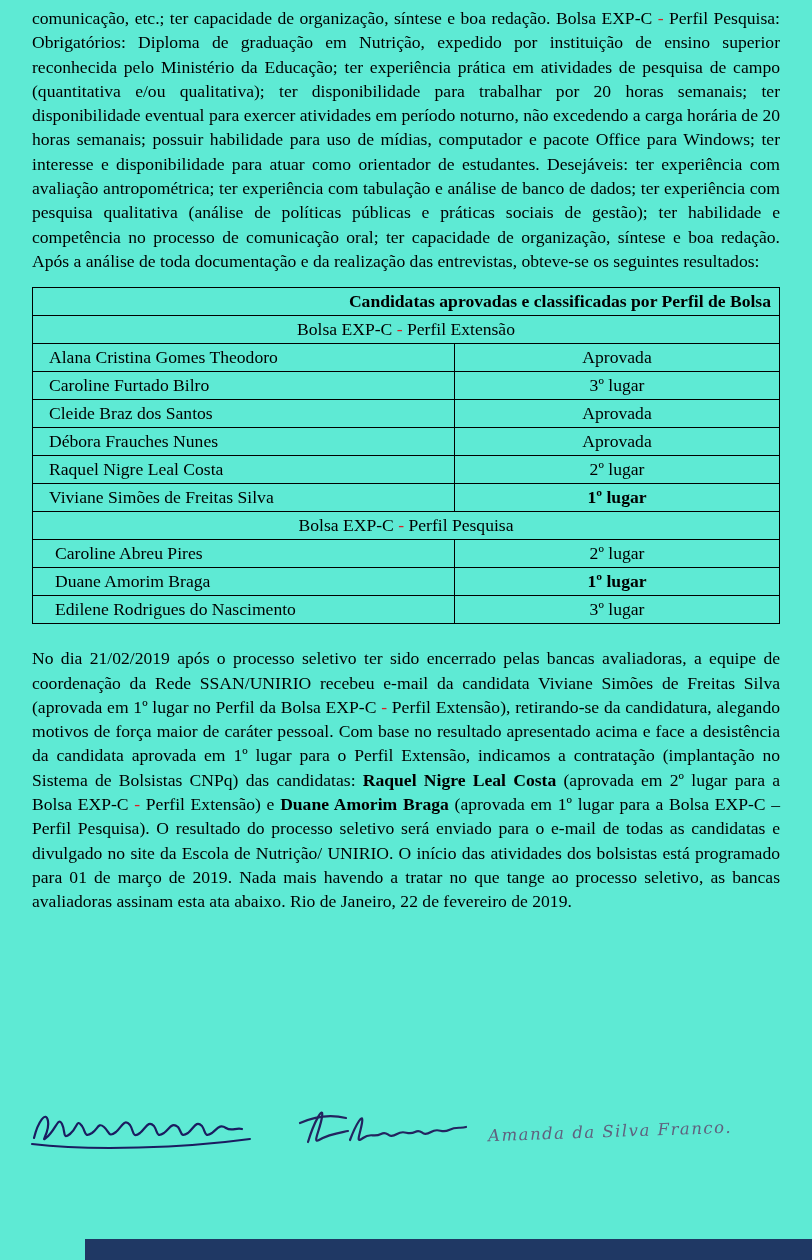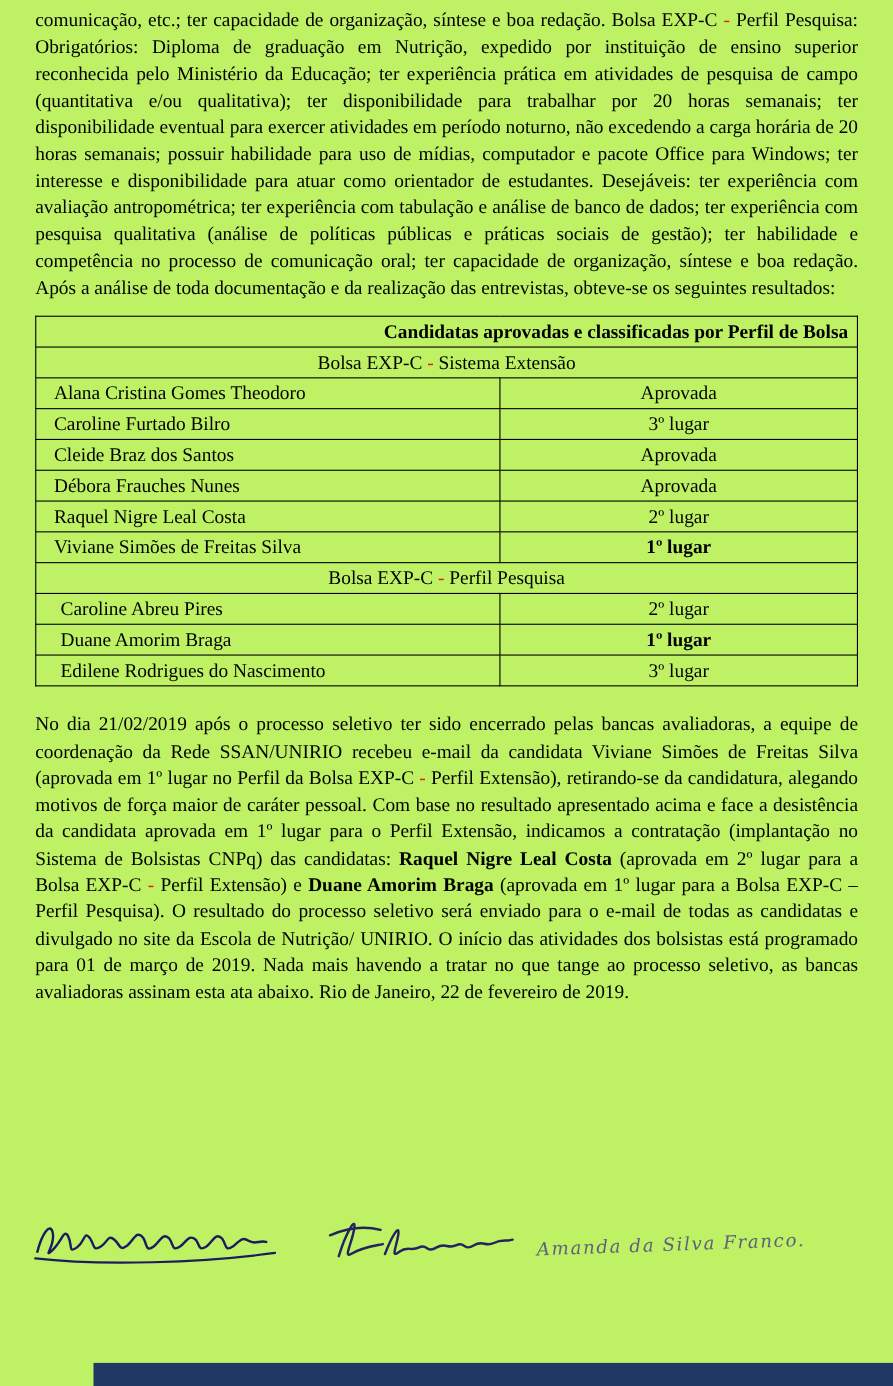--- a/index.html
+++ b/index.html
@@ -1,17 +1,17 @@
 <!DOCTYPE html>
 <html><head>
 <meta charset="utf-8">
 <style>
   html,body{margin:0;padding:0;background:#fff;}
   body{font-family:"Liberation Serif",serif;color:#000;}
-  .page{position:relative;width:812px;height:1260px;background:#bef264;box-sizing:border-box;
+  .page{position:relative;width:812px;height:1260px;background:#5eead4;box-sizing:border-box;
         padding:6px 32px 0;overflow:hidden;}
   .para{margin:0;font-size:17.6px;line-height:24.3px;text-align:justify;}
   .results-table{width:100%;border-collapse:collapse;margin:14px 0 22px;}
   .results-table td{border:1.6px solid #000;font-size:17.6px;padding:1px 8px;height:25px;}
   td.t-title{font-weight:bold;text-align:right;}
   td.t-sub{text-align:center;}
   td.name{width:56.5%;padding-left:16px;}
   td.name.indent{padding-left:22px;}
   td.result{text-align:center;}
   .b{font-weight:bold;}
@@ -31,21 +31,21 @@
 <div class="page">
 
   <p class="para"><span>comunicação, etc.; ter capacidade de organização, síntese e boa redação. Bolsa EXP-C </span><span class="r">-</span><span> Perfil Pesquisa: Obrigatórios: Diploma de graduação em Nutrição, expedido por instituição de ensino superior reconhecida pelo Ministério da Educação; ter experiência prática em atividades de pesquisa de campo (quantitativa e/ou qualitativa); ter disponibilidade para trabalhar por 20 horas semanais; ter disponibilidade eventual para exercer atividades em período noturno, não excedendo a carga horária de 20 horas semanais; possuir habilidade para uso de mídias, computador e pacote Office para Windows; ter interesse e disponibilidade para atuar como orientador de estudantes. Desejáveis: ter experiência com avaliação antropométrica; ter experiência com tabulação e análise de banco de dados; ter experiência com pesquisa qualitativa (análise de políticas públicas e práticas sociais de gestão); ter habilidade e competência no processo de comunicação oral; ter capacidade de organização, síntese e boa redação. Após a análise de toda documentação e da realização das entrevistas, obteve-se os seguintes resultados:</span></p>
 
   <table class="results-table">
     <tbody>
       <tr>
         <td colspan="2" class="t-title">Candidatas aprovadas e classificadas por Perfil de Bolsa</td>
       </tr>
       <tr>
-        <td colspan="2" class="t-sub"><span>Bolsa EXP-C </span><span class="r">-</span><span> Sistema Extensão</span></td>
+        <td colspan="2" class="t-sub"><span>Bolsa EXP-C </span><span class="r">-</span><span> Perfil Extensão</span></td>
       </tr>
       <tr>
         <td class="name">Alana Cristina Gomes Theodoro</td>
         <td class="result"><span>Aprovada</span></td>
       </tr>
       <tr>
         <td class="name">Caroline Furtado Bilro</td>
         <td class="result"><span>3º lugar</span></td>
       </tr>
       <tr>

